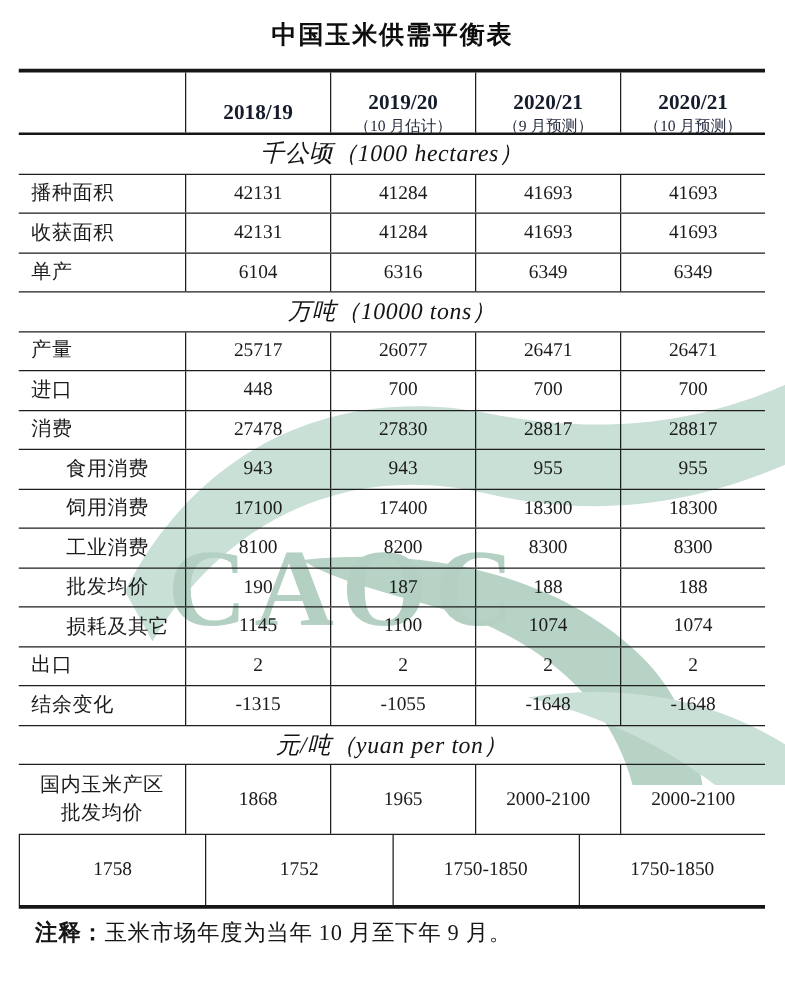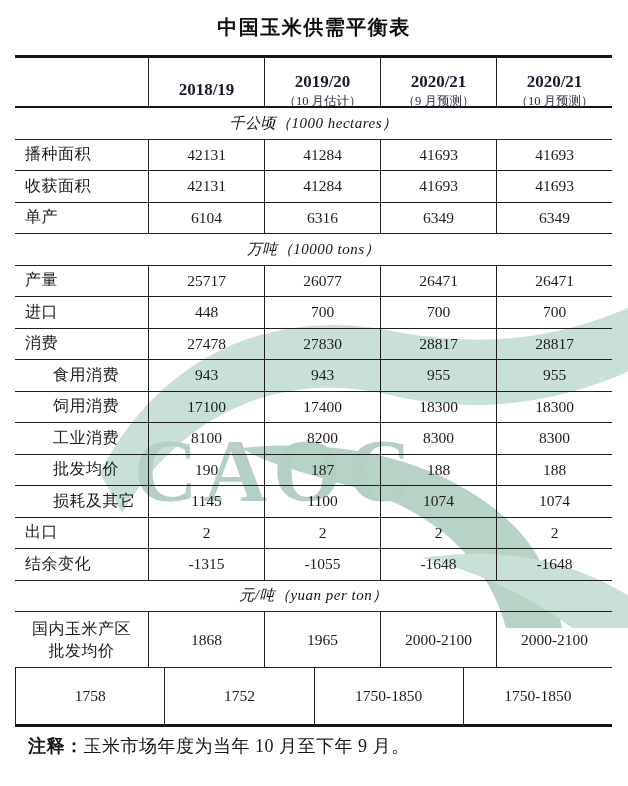--- a/index.html
+++ b/index.html
@@ -29,21 +29,21 @@
   .cell.label.indent{padding-left:38px;}
   .cell.label.center{flex-direction:column;justify-content:center;align-items:center;
     padding-left:0;text-align:center;line-height:1.32;}
   .cell.val{flex:1;justify-content:center;border-left:1.5px solid #1e1e1e;font-size:15.5px;}
   .header .cell.val{flex-direction:column;justify-content:center;line-height:1.3;}
   .hyear{font-weight:700;font-size:17px;color:#151c2c;margin-top:17px;}
   .hsub{font-size:12.5px;color:#232b3d;}
   .hsub:empty{display:none;}
   .unit-row{
     box-sizing:border-box;height:31.5px;display:flex;align-items:center;justify-content:center;
-    border-bottom:1.5px solid #1e1e1e;font-style:italic;font-size:15px;color:#141414;letter-spacing:0.5px;
+    border-bottom:1.5px solid #1e1e1e;font-style:italic;font-size:19px;color:#141414;letter-spacing:0.5px;
   }
   .note{margin:7px 0 0 28px;font-size:18px;color:#161616;letter-spacing:0.5px;}
   .note-prefix{font-weight:700;}
 </style>
 </head>
 <body>
 
 <div class="page">
 
   <div class="watermark">

